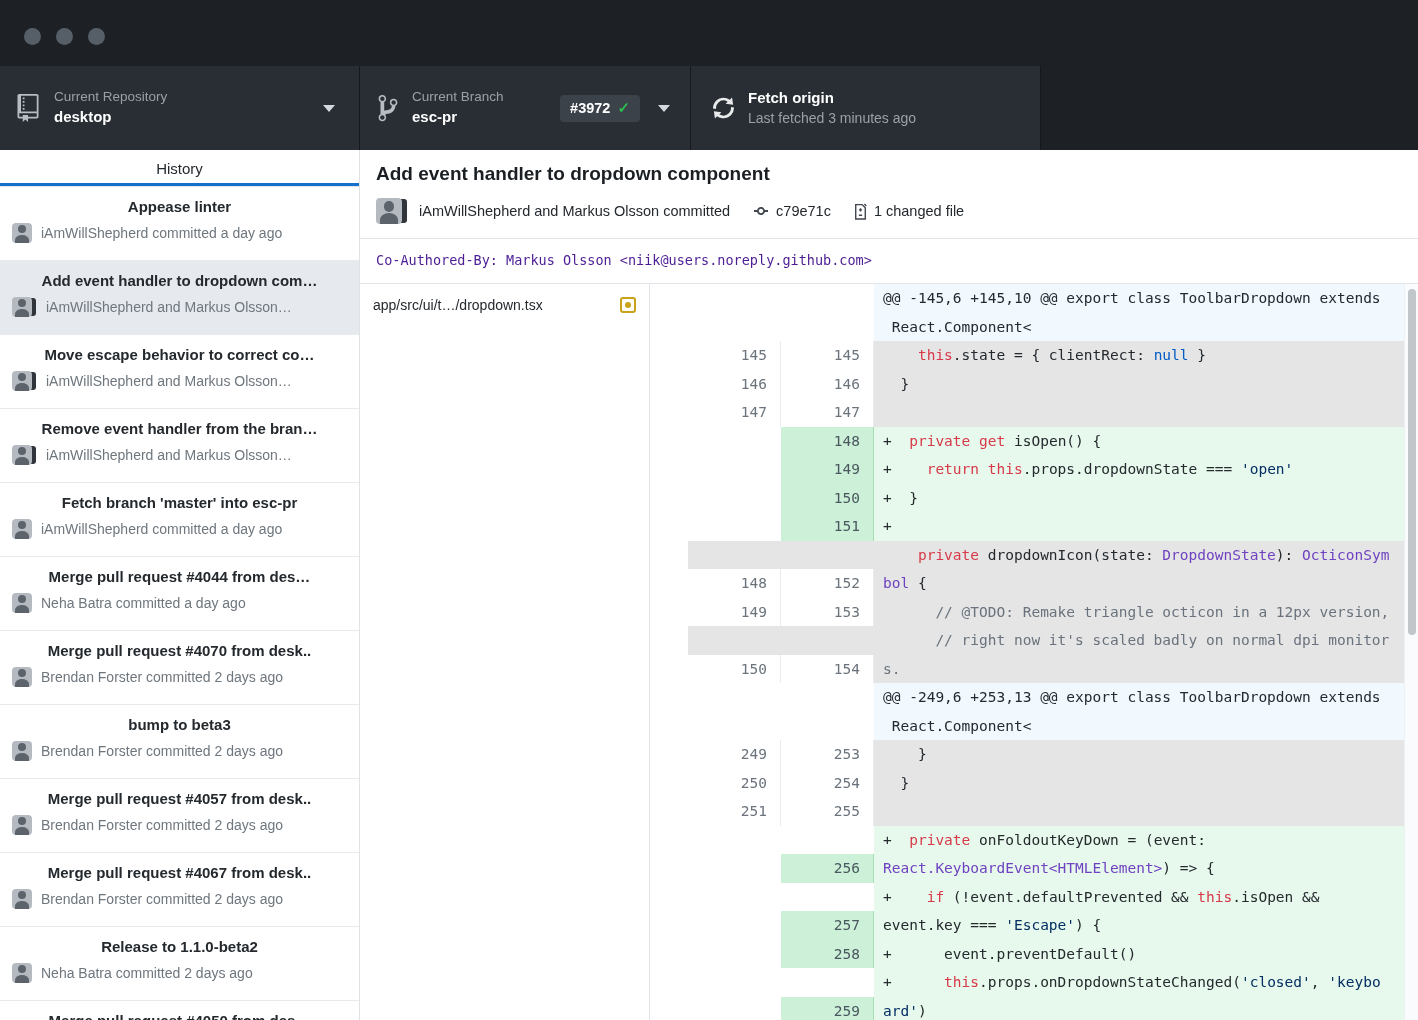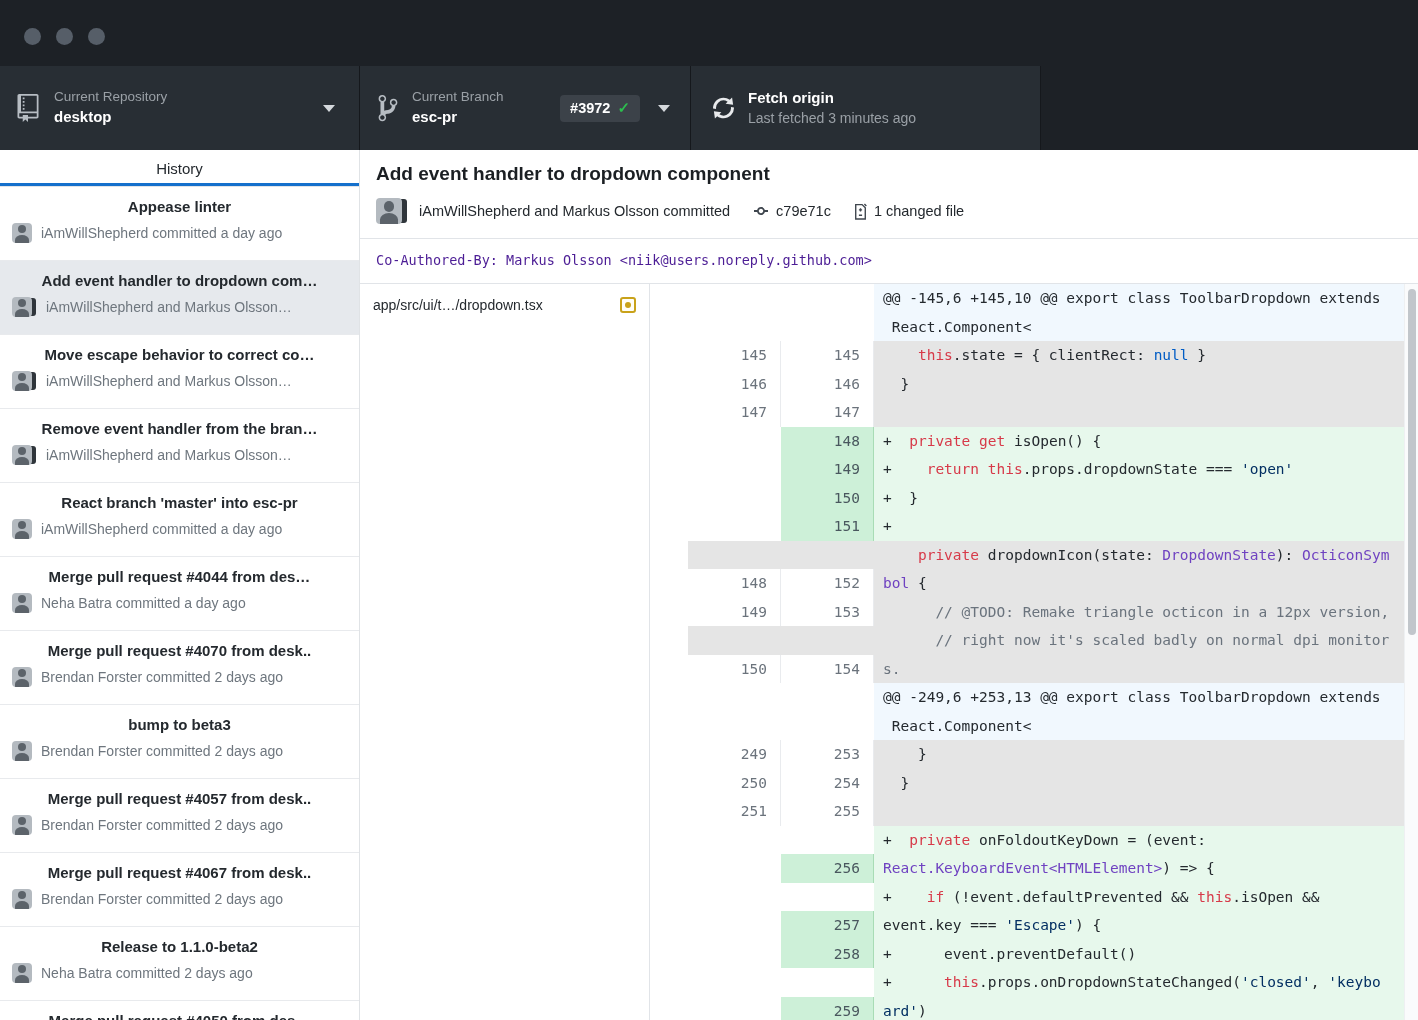--- a/index.html
+++ b/index.html
@@ -191,21 +191,21 @@
             </div>
           </div>
           <div class="commit-item">
             <div class="commit-title">Remove event handler from the bran…</div>
             <div class="commit-byline-row">
               <span class="avatar stack"></span>
               <span class="commit-byline">iAmWillShepherd and Markus Olsson…</span>
             </div>
           </div>
           <div class="commit-item">
-            <div class="commit-title">React branch 'master' into esc-pr</div>
+            <div class="commit-title">Fetch branch 'master' into esc-pr</div>
             <div class="commit-byline-row">
               <span class="avatar"></span>
               <span class="commit-byline">iAmWillShepherd committed a day ago</span>
             </div>
           </div>
           <div class="commit-item">
             <div class="commit-title">Merge pull request #4044 from des…</div>
             <div class="commit-byline-row">
               <span class="avatar"></span>
               <span class="commit-byline">Neha Batra committed a day ago</span>

